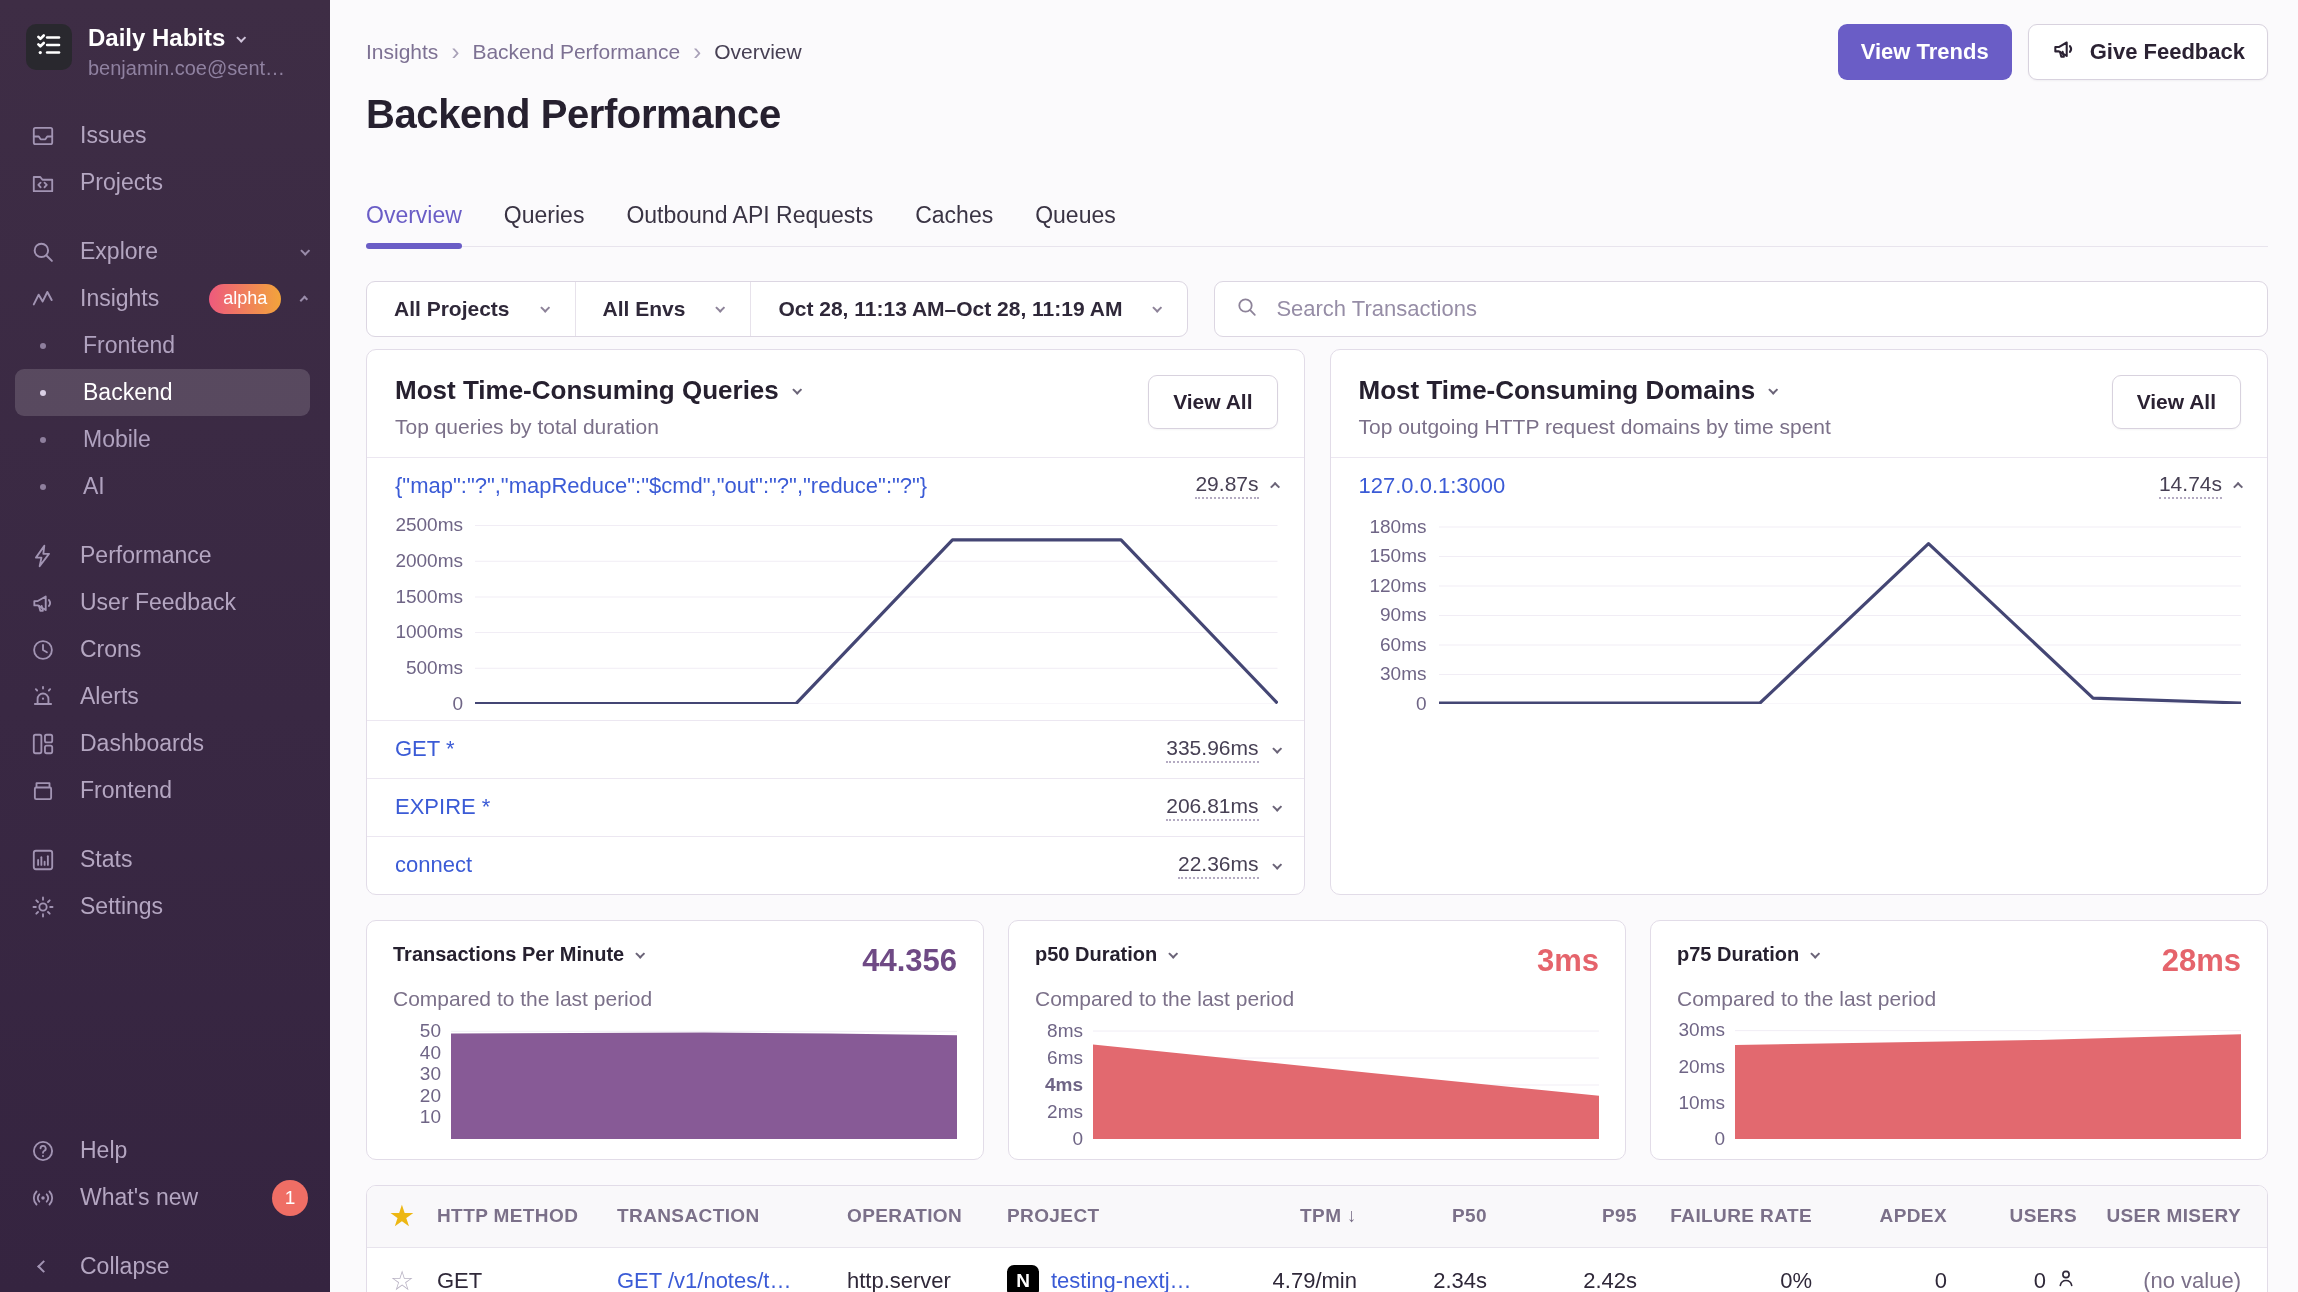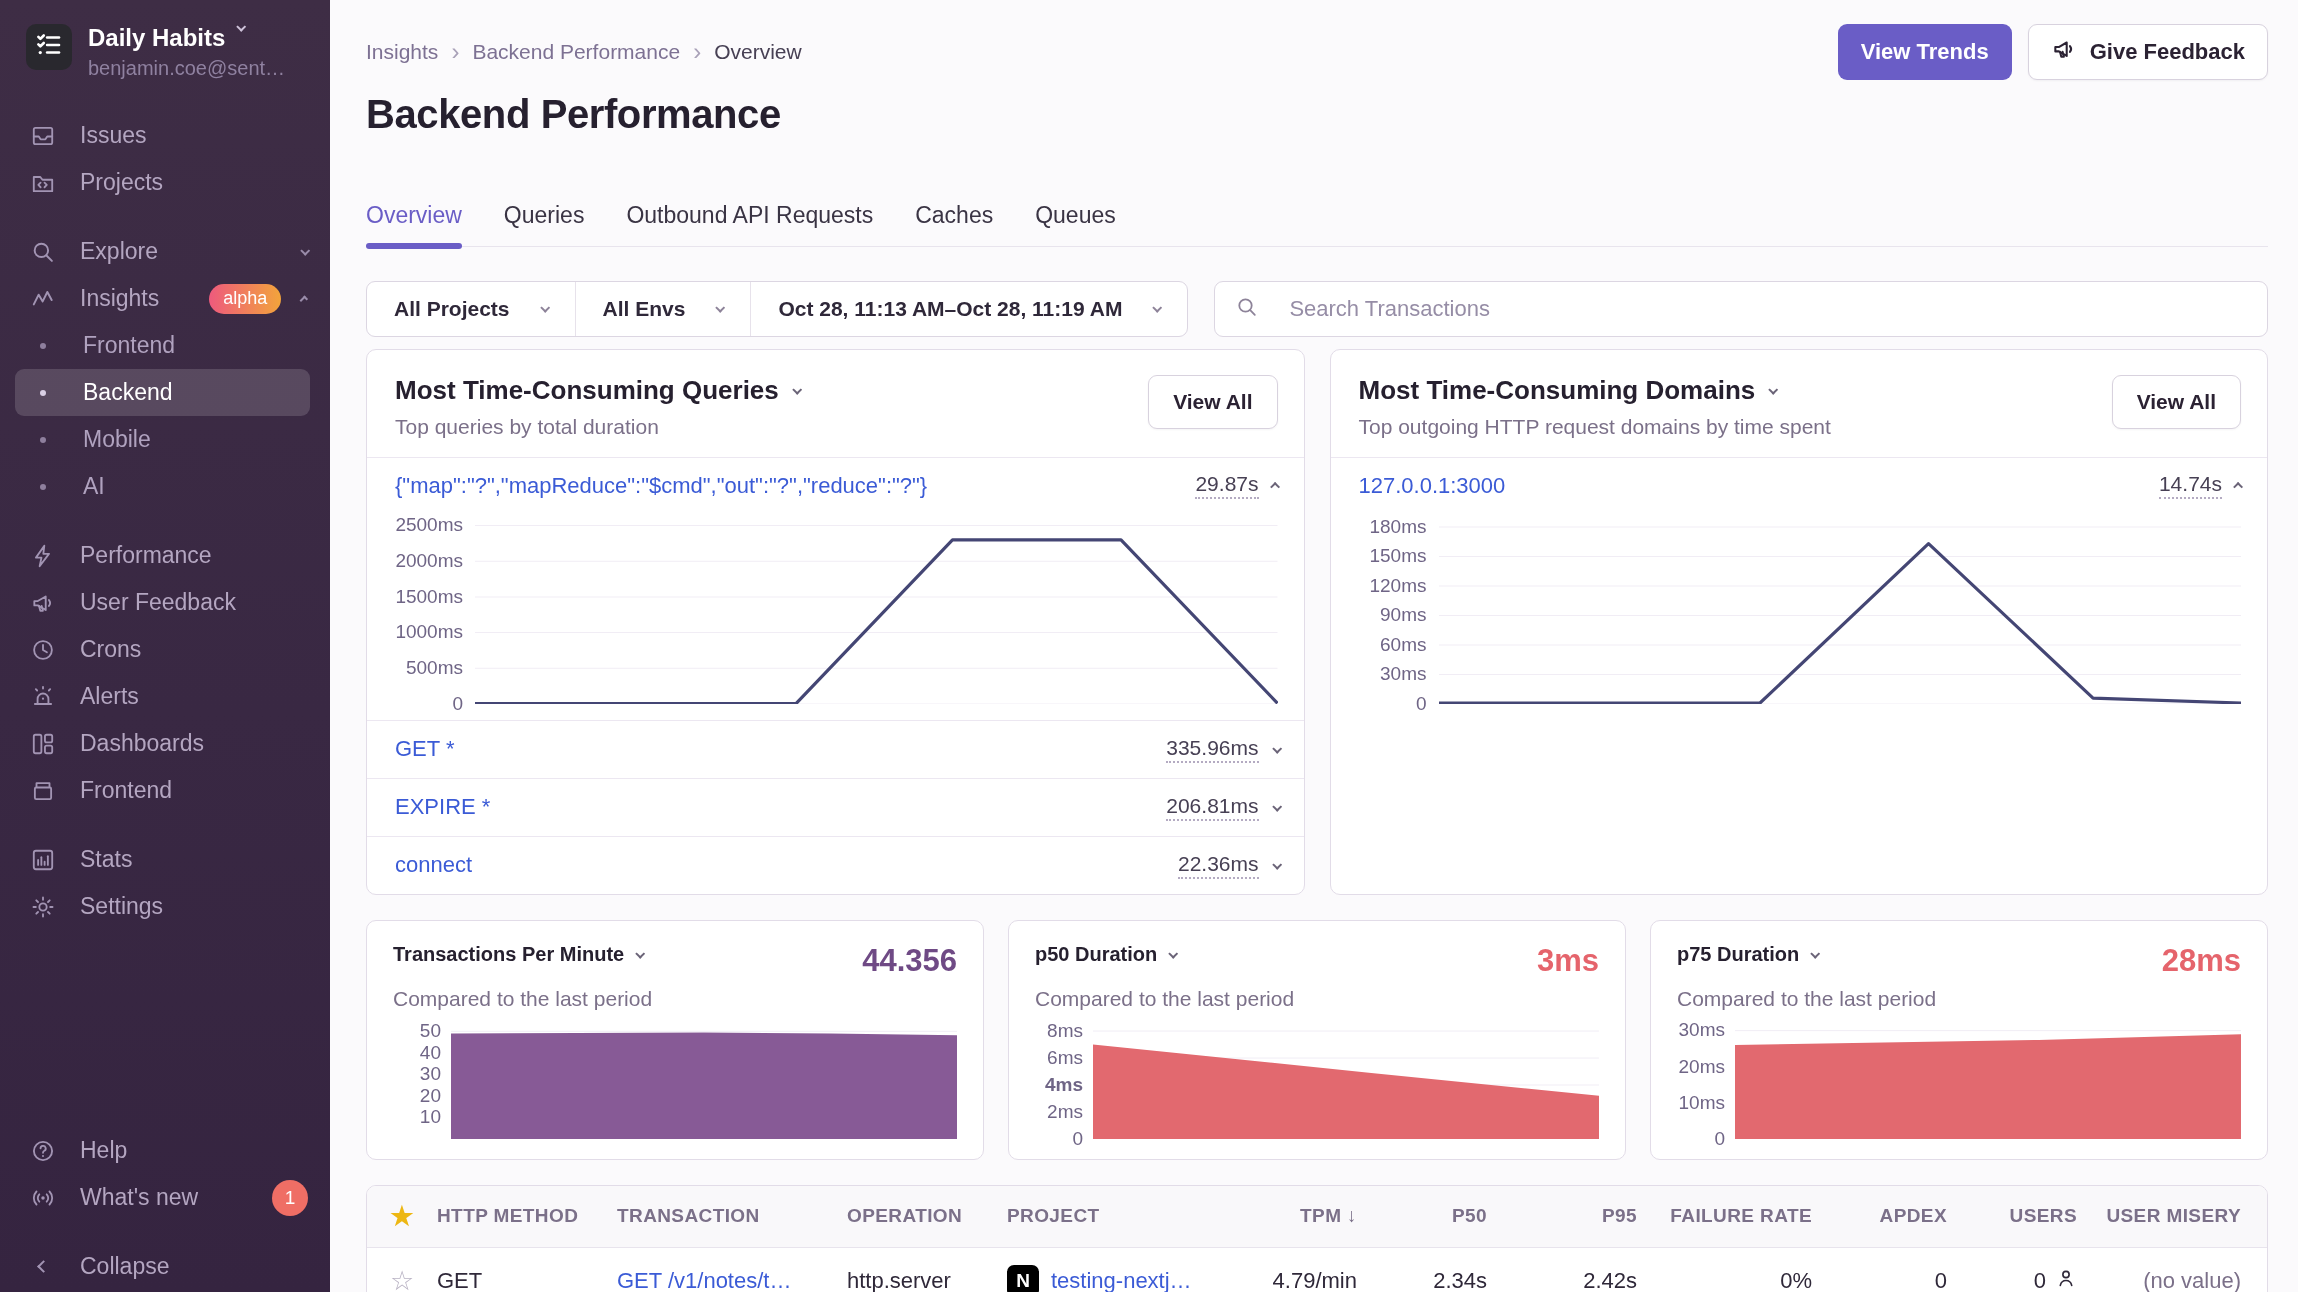--- a/index.html
+++ b/index.html
@@ -8,21 +8,21 @@
   .app { display:flex; width:2298px; height:1292px; }
 
   
   .sidebar { flex:0 0 330px; width:330px; height:100%;
     background:linear-gradient(180deg,#3e2d45 0%,#392843 55%,#352440 100%);
     color:#b4a6c1; display:flex; flex-direction:column; }
   .org { display:flex; gap:16px; padding:24px 18px 6px 26px; align-items:flex-start; cursor:pointer; }
   .org-logo { width:46px; height:46px; border-radius:10px; background:#29282e; flex:none;
     display:flex; align-items:center; justify-content:center; }
   .org-meta { min-width:0; }
-  .org-name { color:#fff; font-size:24px; font-weight:700; display:flex; gap:12px; white-space:nowrap; }
+  .org-name { color:#fff; font-size:24px; font-weight:700; display:flex; align-items:center; gap:12px; white-space:nowrap; }
   .org-email { color:#8f81a0; font-size:20px; margin-top:5px; white-space:nowrap; }
   .nav { margin-top:26px; display:flex; flex-direction:column; flex:1; min-height:0; }
   .nav-item { height:47px; flex:none; display:flex; align-items:center; gap:22px;
     padding:0 22px 0 28px; font-size:23px; color:#b4a6c1; cursor:pointer; }
   .nav-item .icon { width:30px; flex:none; display:flex; justify-content:center; color:#a294b3; }
   .nav-item .lbl { white-space:nowrap; }
   .gap-md { height:22px; flex:none; }
   .nav-child { height:47px; flex:none; display:flex; align-items:center; font-size:23px;
     color:#b0a2bf; margin:0 20px 0 15px; padding-left:25px; border-radius:9px; cursor:pointer; }
   .nav-child .dot { width:6px; height:6px; border-radius:50%; background:#8e7f9d; margin-right:37px; flex:none; }
@@ -58,21 +58,21 @@
   .tab { font-size:23px; color:#3a3444; padding-bottom:17px; position:relative; cursor:pointer; }
   .tab.active { color:var(--accent,#6a5dc6); }
   .tab.active::after { content:""; position:absolute; left:0; right:0; bottom:-3px; height:6px;
     border-radius:3px; background:var(--accent,#6a5dc6); }
 
   .filters { display:flex; gap:26px; margin-top:34px; }
   .filter-group { display:flex; height:56px; background:#fff; border:1px solid #dcd6e2; border-radius:9px; overflow:hidden; }
   .filter-seg { display:flex; align-items:center; gap:31px; padding:0 27px; font-size:21px; font-weight:700;
     color:#2f2839; border-left:1px solid #e7e2eb; cursor:pointer; white-space:nowrap; }
   .filter-seg:first-child { border-left:none; }
-  .search { flex:1; display:flex; align-items:center; gap:28px; height:56px; background:#fff;
+  .search { flex:1; display:flex; align-items:center; gap:15px; height:56px; background:#fff;
     border:1px solid #dcd6e2; border-radius:9px; padding:0 20px; }
   .search input { flex:1; border:none; outline:none; font-size:22px; color:#2f2839; font-family:inherit; background:transparent; }
   .search input::placeholder { color:#968da6; }
 
   .row1 { display:grid; grid-template-columns:1fr 1fr; gap:25px; margin-top:12px; }
   .card { background:#fff; border:1px solid #e2dce8; border-radius:10px; display:flex; flex-direction:column; overflow:hidden; }
   .row1 .card { height:546px; }
   .card-head { display:flex; justify-content:space-between; align-items:flex-start;
     padding:25px 26px 18px 28px; border-bottom:1px solid #ece7f1; }
   .card-title { font-size:26px; font-weight:700; color:#26202f; display:flex; align-items:center; gap:14px; }

